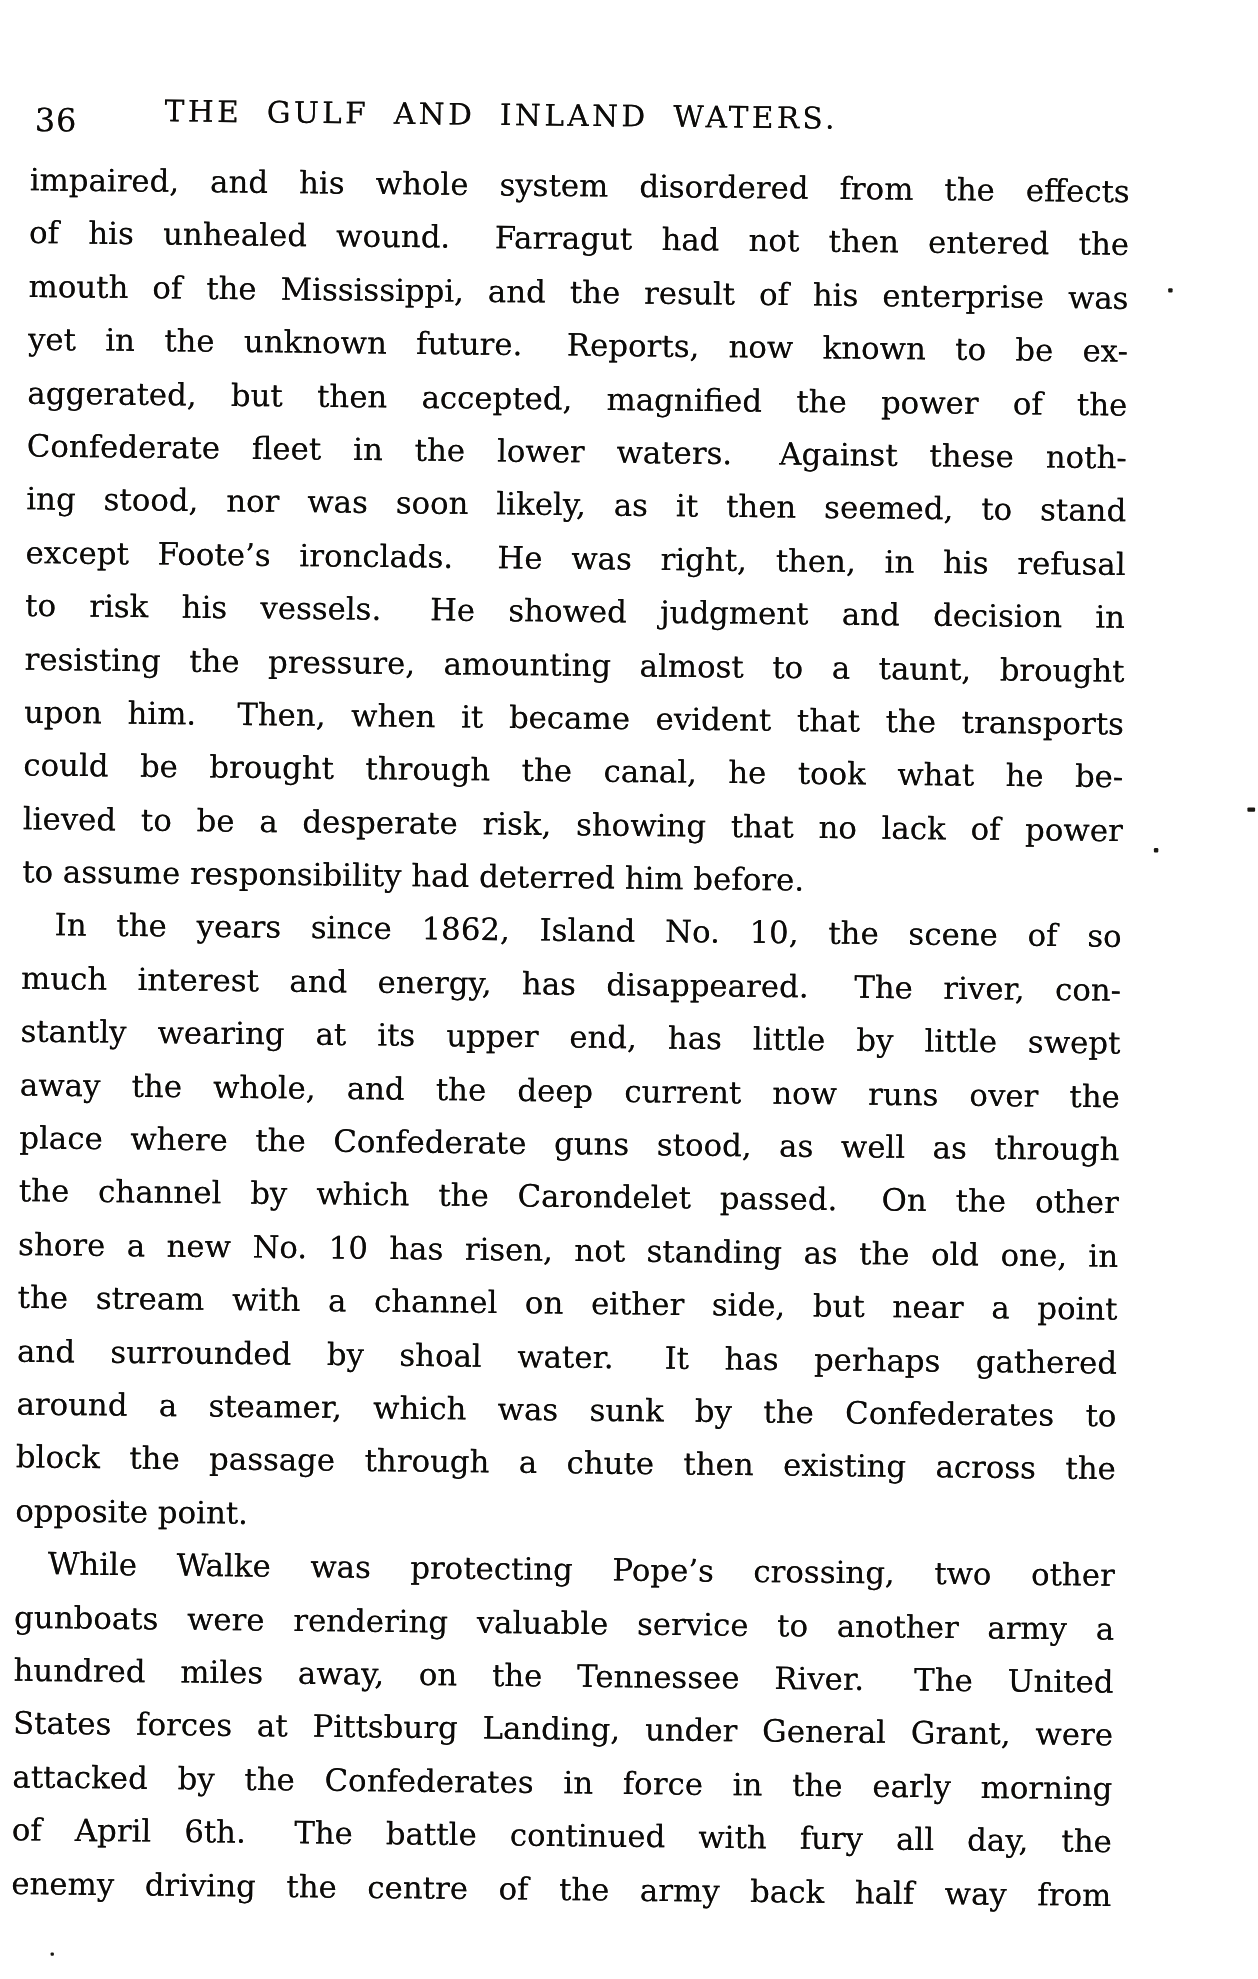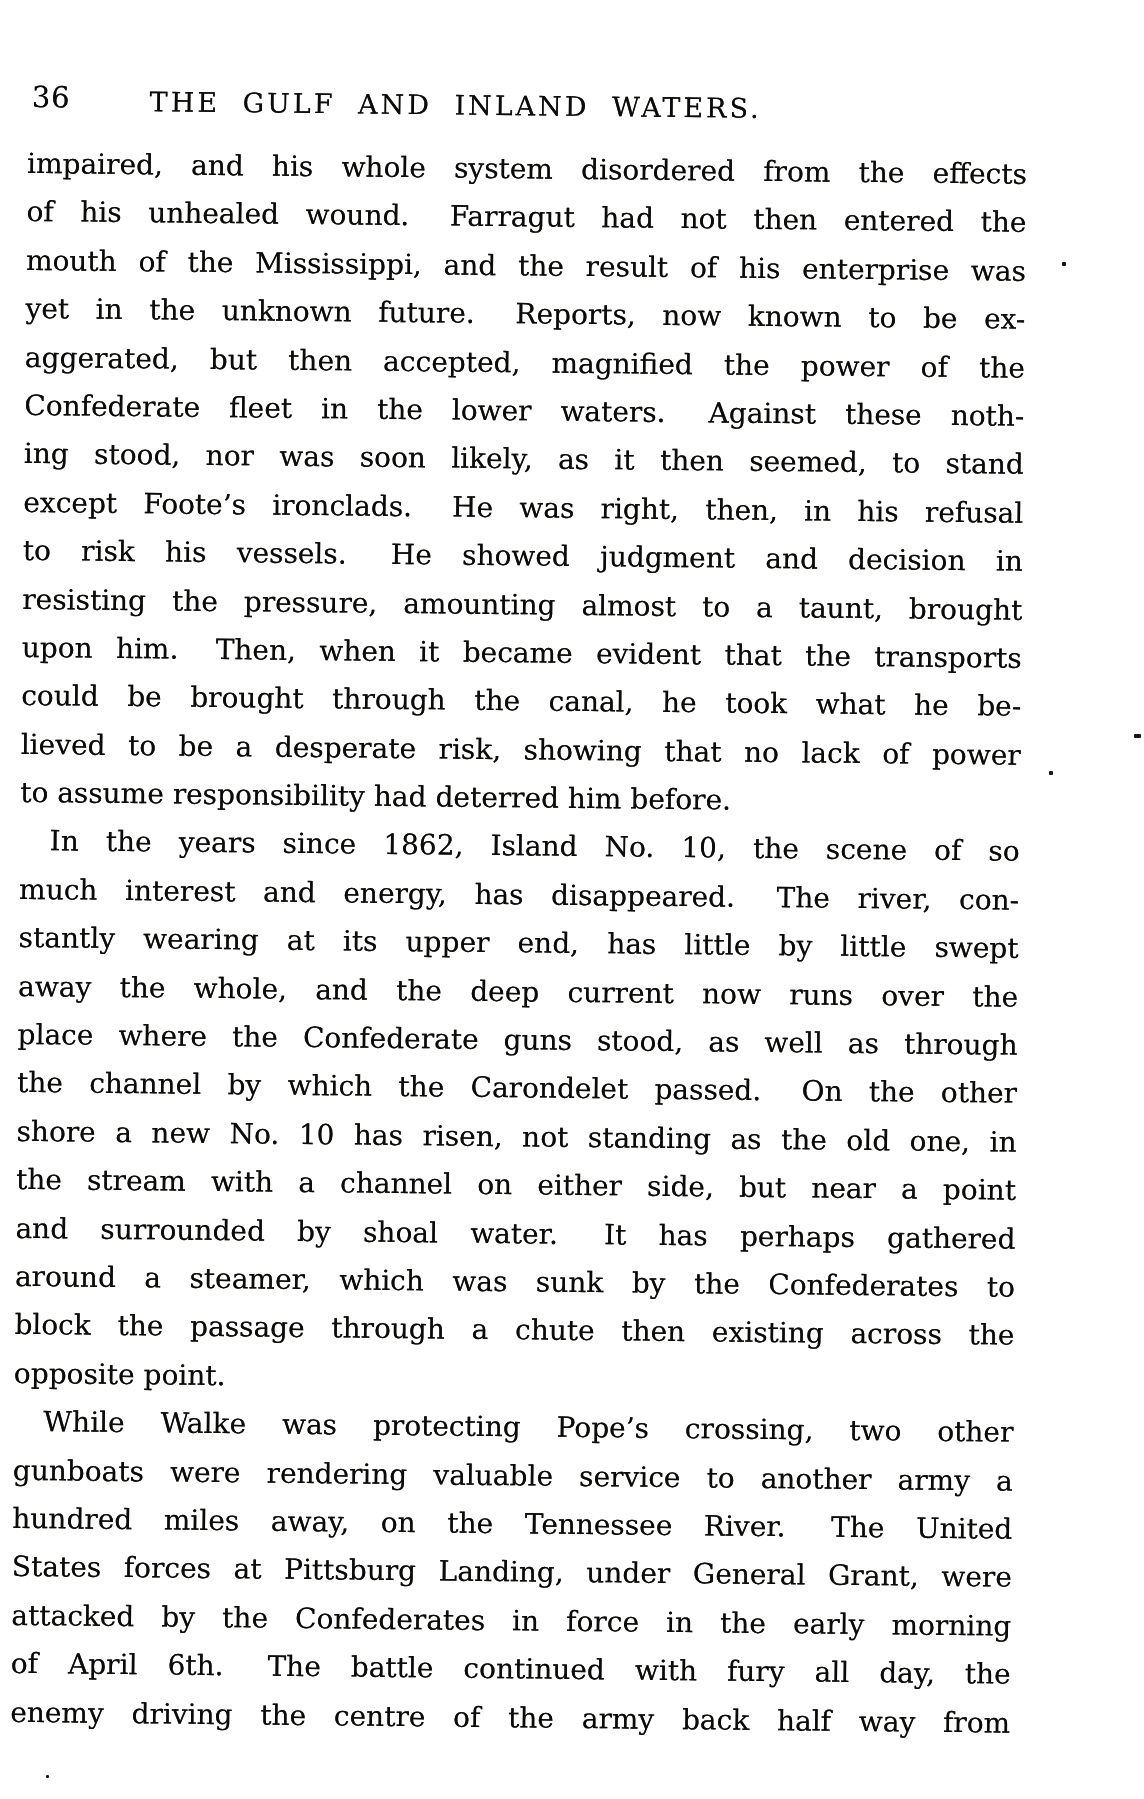--- a/index.html
+++ b/index.html
@@ -22,21 +22,21 @@
     left: 28px;
     top: 76px;
     width: 1000px;
     transform: rotate(0.62deg);
     transform-origin: 0 0;
     text-shadow: 0 0 0.6px rgba(10, 8, 5, 0.75);
   }
   .folio {
     position: absolute;
     left: 4px;
-    top: 4px;
+    top: 16px;
     font-size: 29px;
     letter-spacing: 1px;
   }
   .running-title {
     position: absolute;
     left: 122px;
     top: 9px;
     font-size: 27px;
     letter-spacing: 3px;
     word-spacing: 11px;

